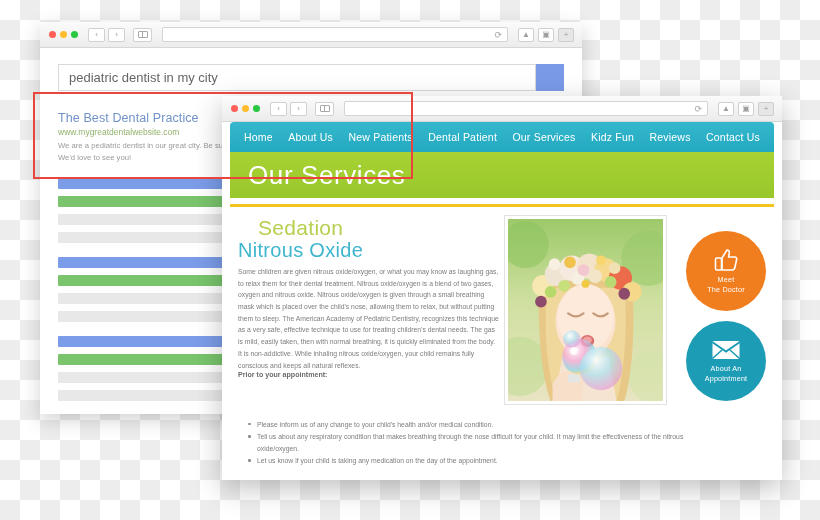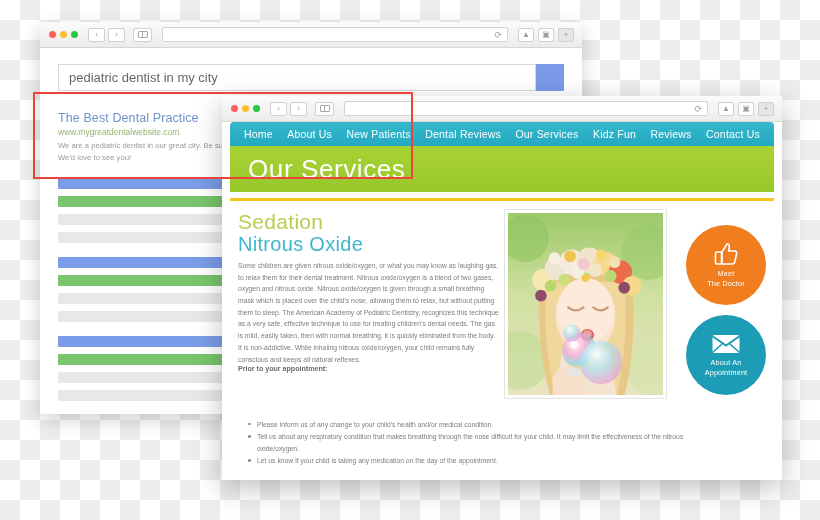--- a/index.html
+++ b/index.html
@@ -158,21 +158,21 @@
     left: 222px;
     top: 96px;
     width: 560px;
     height: 384px;
     background: #ffffff;
     box-shadow: 0 8px 26px rgba(0,0,0,0.25);
   }
 
   .site-nav {
     background: linear-gradient(#35b8cd, #23a9c0);
-    height: 24px;
+    height: 30px;
     margin: 0 8px;
     border-radius: 4px 4px 0 0;
     display: flex;
     align-items: center;
     justify-content: space-between;
     padding: 0 14px;
   }
   .nav-item {
     color: #ffffff;
     font-size: 10.5px;
@@ -206,20 +206,21 @@
     position: relative;
   }
   .content-left { width: 270px; padding-left: 8px; }
 
   .h-sedation {
     font-size: 21px;
     color: #b5cf4e;
     font-weight: 300;
     line-height: 1.05;
     letter-spacing: .3px;
+    margin-left: 20px;
   }
   .h-nitrous {
     font-size: 20px;
     color: #3fb6cd;
     font-weight: 300;
     margin-bottom: 4px;
     letter-spacing: .3px;
   }
   .body-copy {
     font-size: 6.8px;
@@ -397,21 +398,21 @@
         <span class="rc-btn">▲</span>
         <span class="rc-btn">▣</span>
         <span class="rc-btn flat">+</span>
       </div>
     </div>
 
     <div class="site-nav">
       <span class="nav-item">Home</span>
       <span class="nav-item">About Us</span>
       <span class="nav-item">New Patients</span>
-      <span class="nav-item">Dental Reviews</span>
+      <span class="nav-item">Dental Patient</span>
       <span class="nav-item">Our Services</span>
       <span class="nav-item">Kidz Fun</span>
       <span class="nav-item">Reviews</span>
       <span class="nav-item">Contact Us</span>
     </div>
 
     <div class="site-hero">
       <span class="hero-title">Our Services</span>
     </div>
     <div class="gold-rule"></div>

